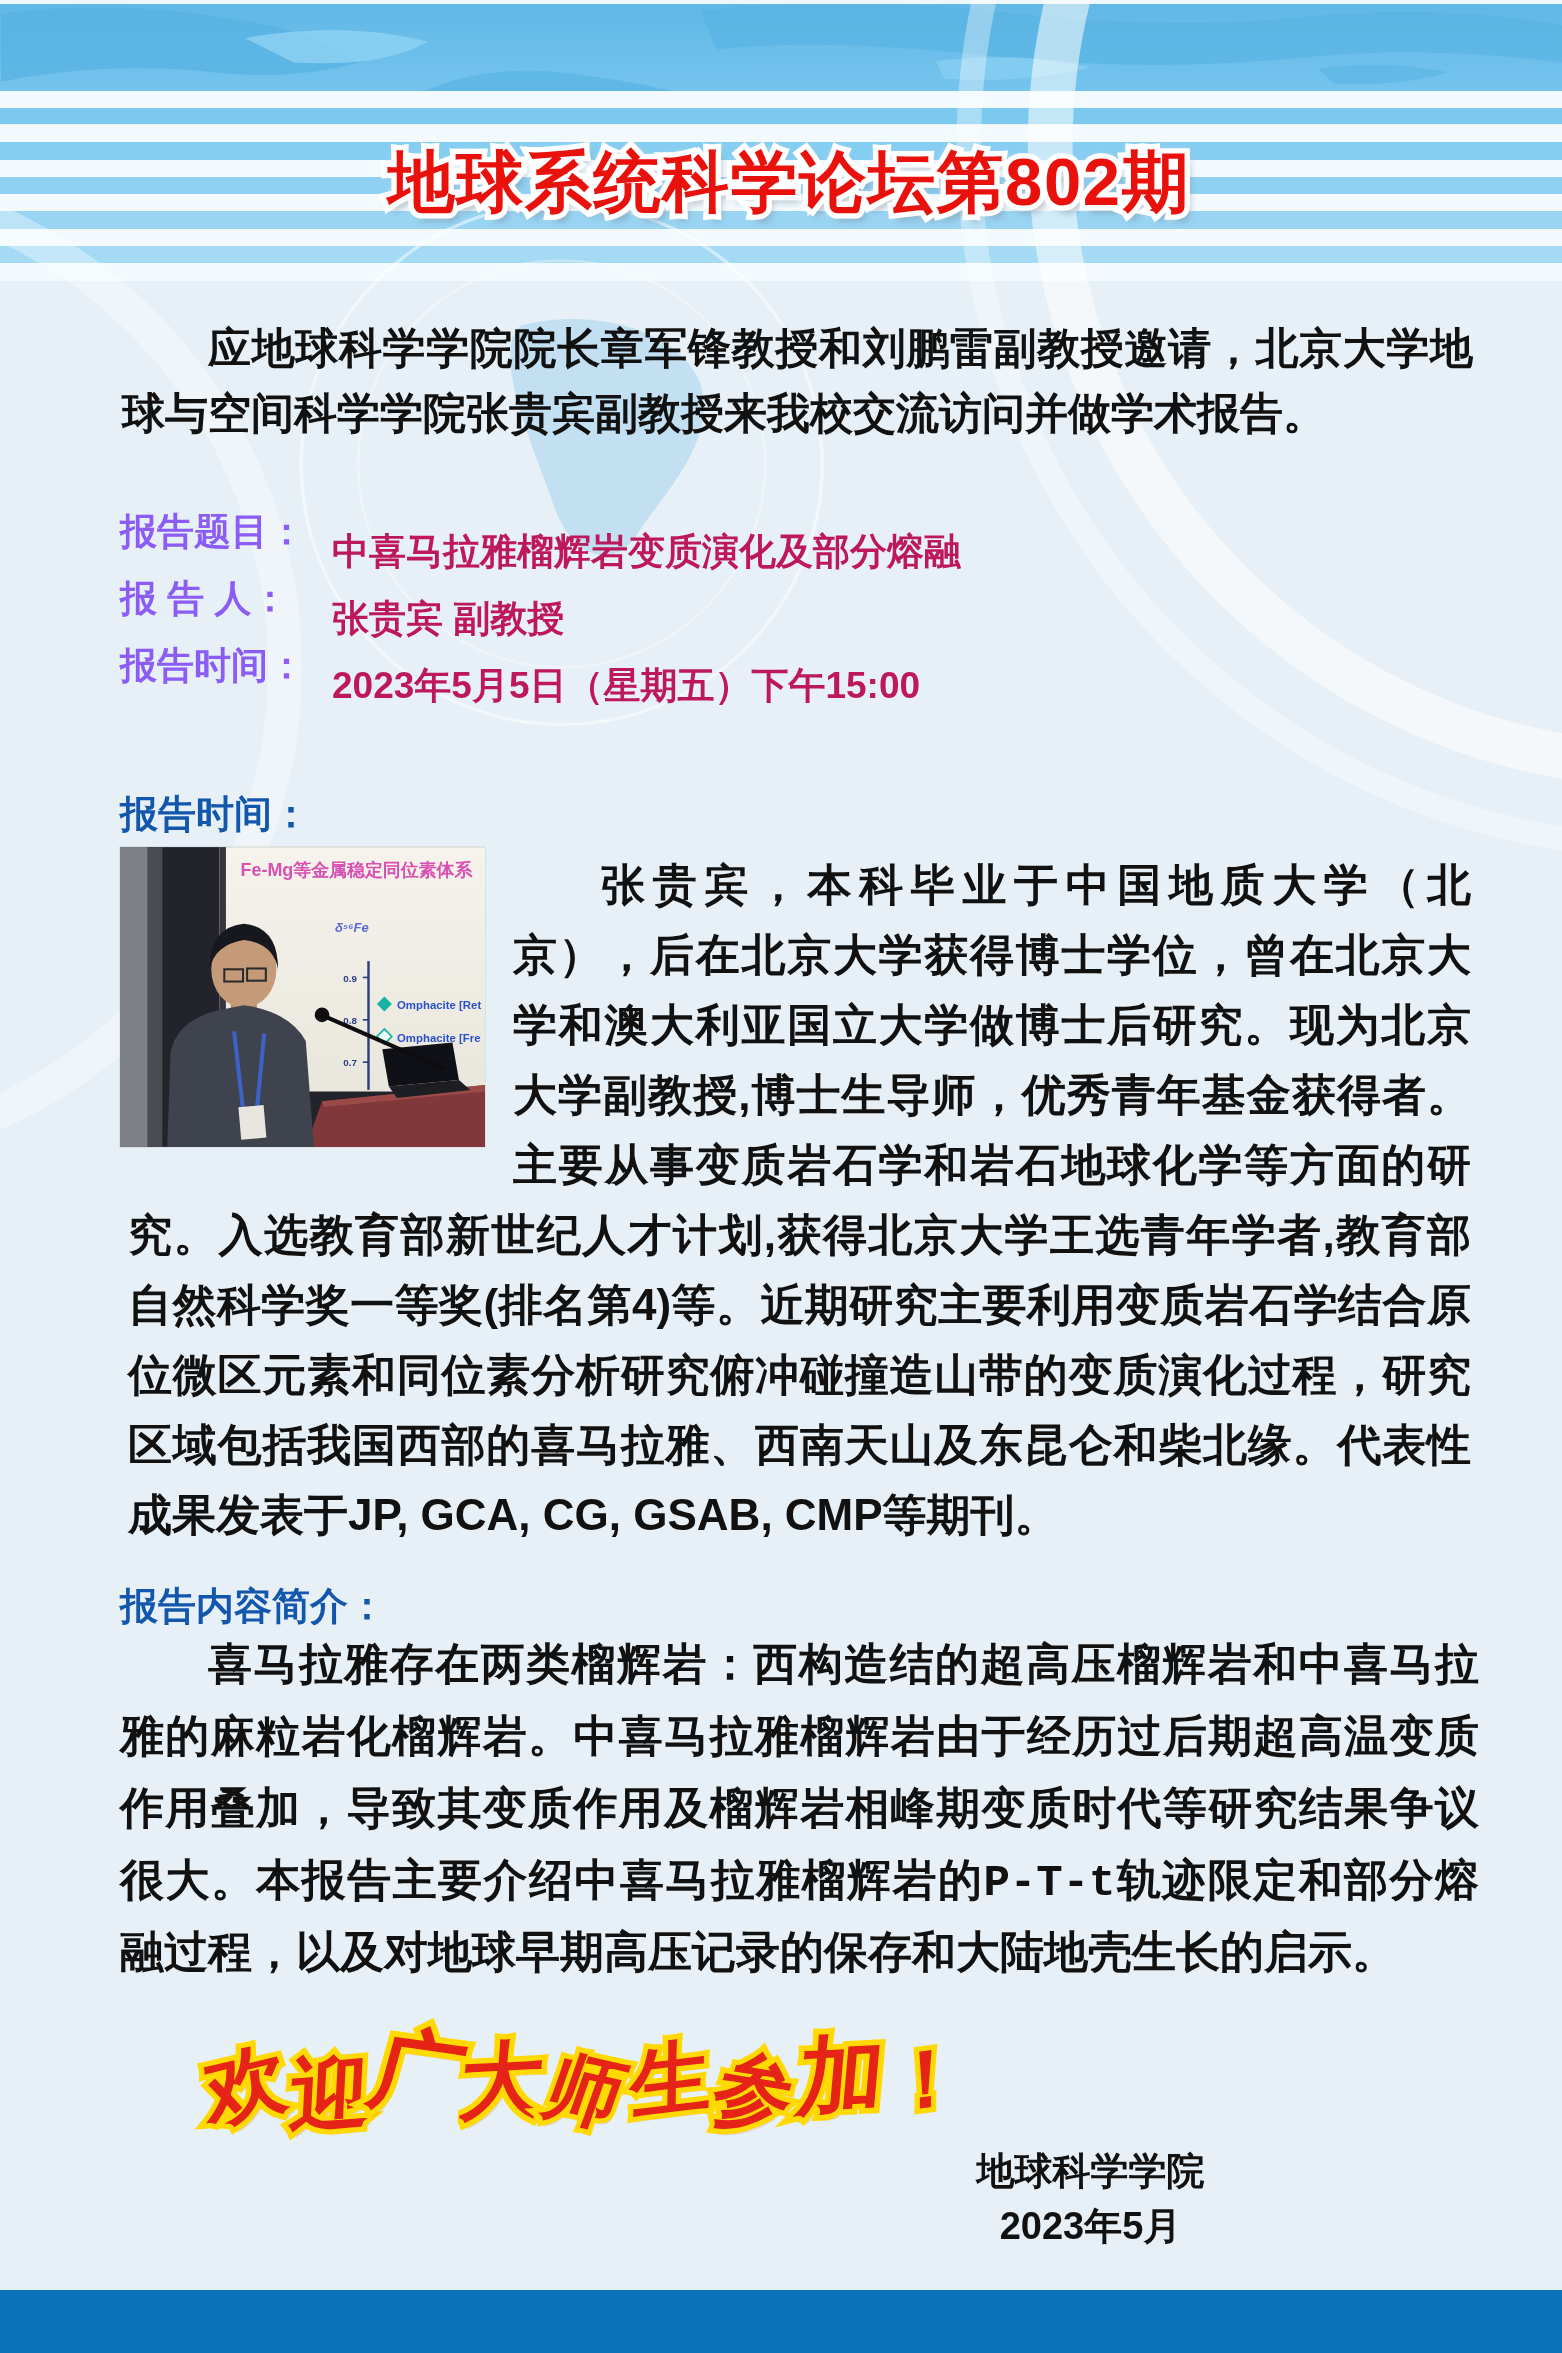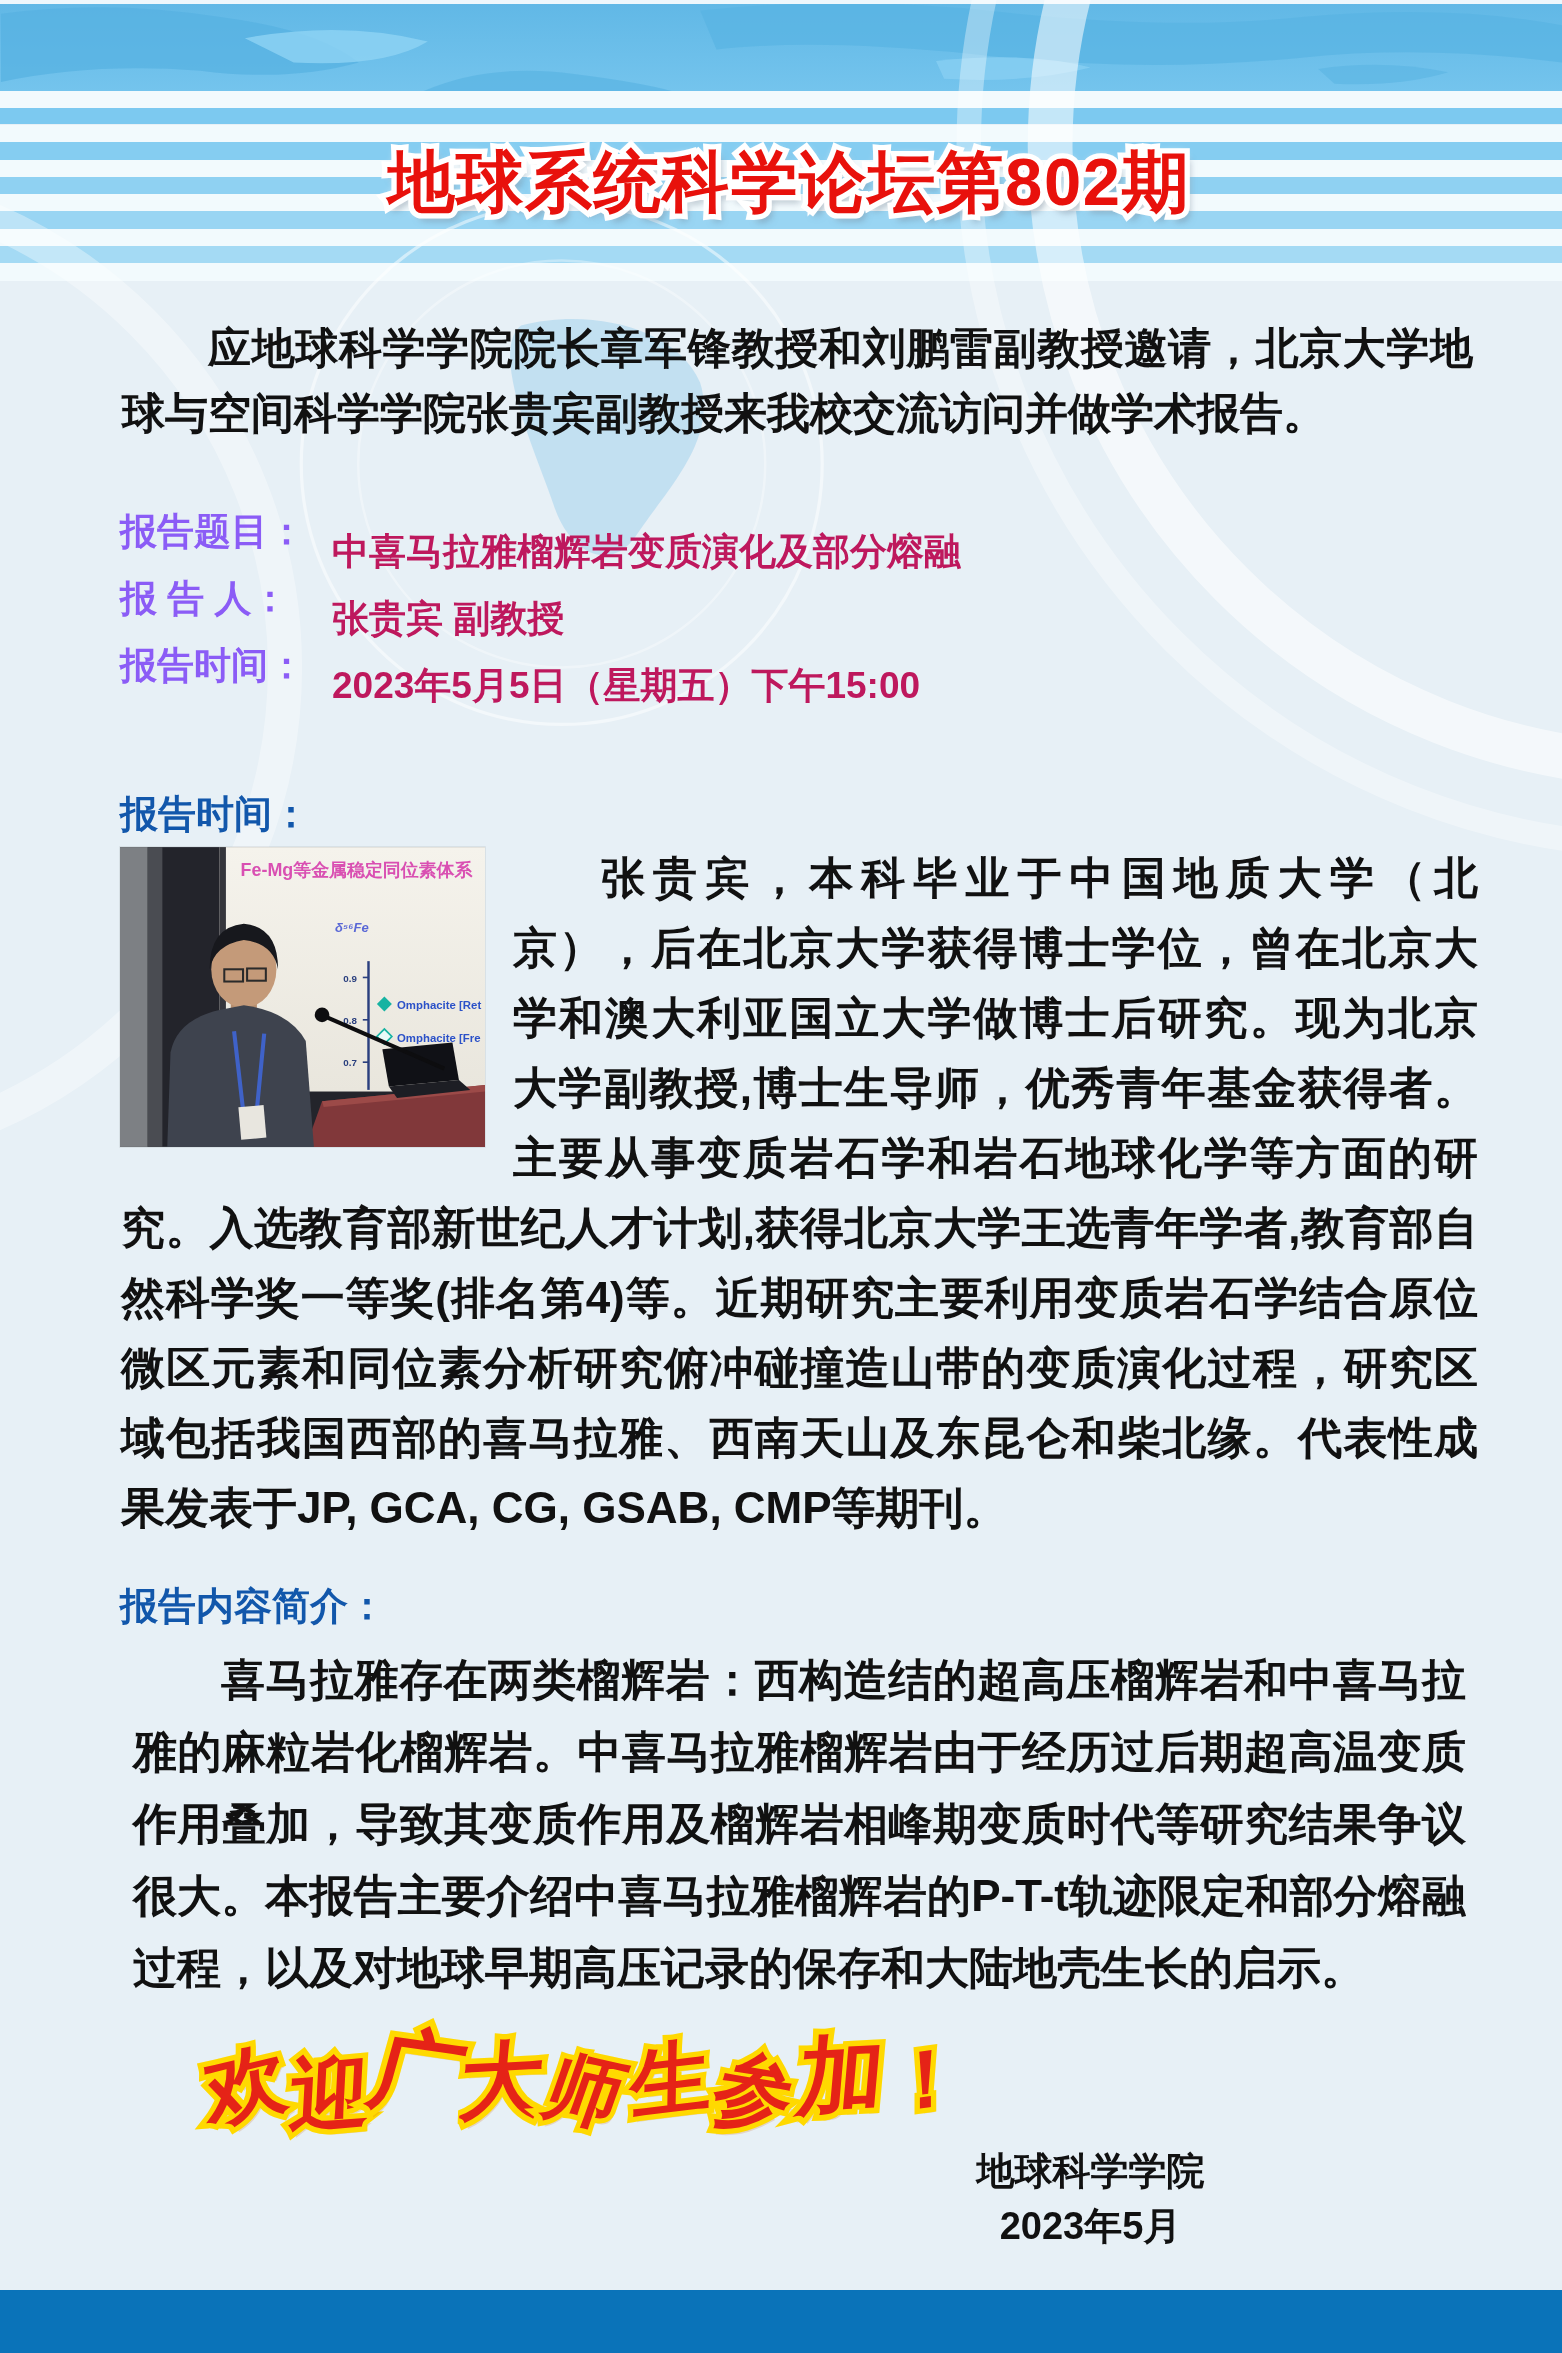--- a/index.html
+++ b/index.html
@@ -36,28 +36,28 @@
   .details{position:absolute;left:120px;top:498px;}
   .drow{display:flex;align-items:center;height:67px;font-size:37px;white-space:nowrap;}
   .dlabel{color:#8b5cf6;width:212px;flex:none;}
   .dvalue{color:#be185d;margin-top:40px;}
   
   .sec-h{position:absolute;left:120px;font-size:38px;color:#1257ab;}
   .bio-h{top:789px;} .content-h{top:1581px;}
   
   .bio{position:absolute;left:120px;top:842px;width:1359px;
        font-size:44px;line-height:70px;text-align:justify;}
-  .bio p{margin:1px;text-indent:2em;}
+  .bio p{margin:8px;text-indent:2em;}
   .photo{float:left;width:365px;height:300px;margin:4.9px 28px 36px 0;
          box-shadow:0 0 0 0.8px rgba(0,0,0,.08);}
   .photo svg{display:block;width:365px;height:300px;}
   
   .content{position:absolute;left:120px;top:1631px;width:1359px;
            font-size:44px;line-height:72px;text-align:justify;}
-  .content p{margin:13px;text-indent:2em;}
+  .content p{margin:0;text-indent:2em;font-family:Liberation Mono, monospace;}
   
   .welcome{position:absolute;left:205px;top:2025px;font-size:80px;
            transform:skewX(-8deg);white-space:nowrap;}
   .wchar{display:inline-block;position:relative;margin:0 2.4px;}
   .wstroke{color:#ffd900;-webkit-text-stroke:10.6px #ffd900;
            text-shadow:4.1px 5.7px 0 rgba(200,90,0,.18);}
   .wfill{position:absolute;left:0;top:0;color:#e52317;}
   
   .signature{position:absolute;left:895px;top:2144px;width:391px;
              text-align:center;font-size:38px;line-height:55px;color:#111;}

